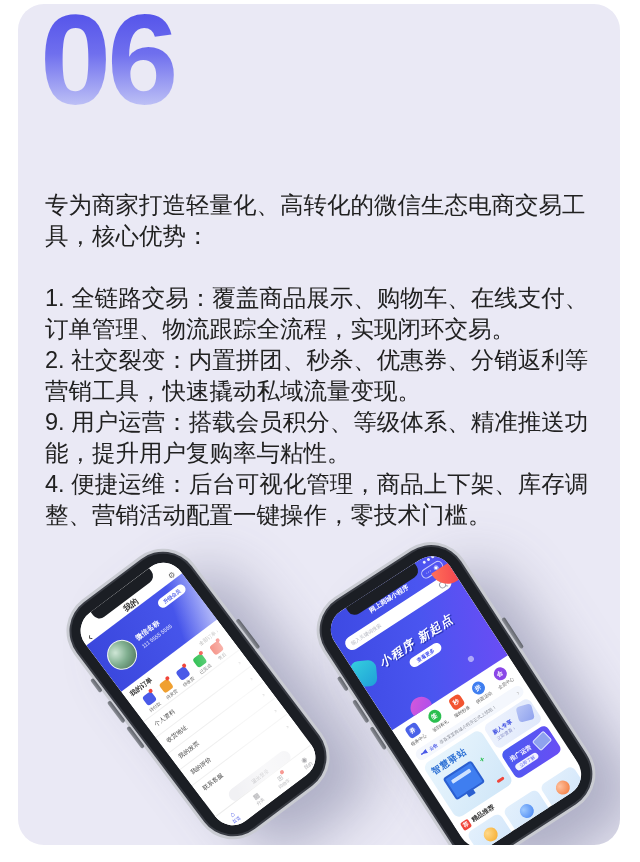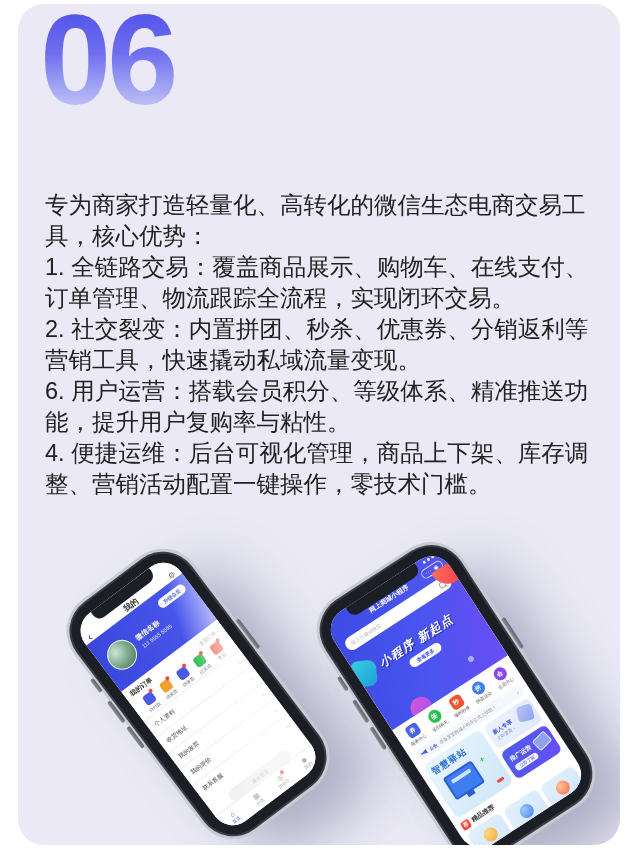--- a/index.html
+++ b/index.html
@@ -21,21 +21,21 @@
   }
   .title{
     position:absolute;left:27px;top:100px;margin:0;
     font-size:38px;font-weight:800;color:#121212;letter-spacing:1px;
   }
   .desc{
     position:absolute;left:27px;top:186px;width:562px;
     font-size:23.5px;line-height:31px;color:#212121;
   }
   .desc p{margin:0;}
-  .desc p.intro{}
+  .desc p.intro{margin-bottom:31px;}
   
   .phone{
     position:absolute;background:#1b1e24;border-radius:34px;
     box-shadow:0 0 0 2px #3a3d45,0 0 0 5px #c9cbd2,28px 42px 55px rgba(90,92,130,.42);
   }
   .phone-left{left:110px;top:550px;width:140px;height:280px;transform:rotate(-37deg);z-index:2;}
   .phone-right{left:359px;top:549px;width:158px;height:298px;transform:rotate(-33deg);z-index:3;}
   .screen{position:absolute;inset:10px;background:#ffffff;border-radius:22px;overflow:hidden;}
   .notch{
     position:absolute;top:10px;left:50%;transform:translateX(-50%);
@@ -191,21 +191,21 @@
 </head>
 <body>
 
 <div class="card">
 
   <div class="badge">06</div>
   <div class="desc">
     <p class="intro">专为商家打造轻量化、高转化的微信生态电商交易工具，核心优势：</p>
     <p>1. 全链路交易：覆盖商品展示、购物车、在线支付、订单管理、物流跟踪全流程，实现闭环交易。</p>
     <p>2. 社交裂变：内置拼团、秒杀、优惠券、分销返利等营销工具，快速撬动私域流量变现。</p>
-    <p>6. 用户运营：搭载会员积分、等级体系、精准推送功能，提升用户复购率与粘性。</p>
+    <p>9. 用户运营：搭载会员积分、等级体系、精准推送功能，提升用户复购率与粘性。</p>
     <p>4. 便捷运维：后台可视化管理，商品上下架、库存调整、营销活动配置一键操作，零技术门槛。</p>
   </div>
 
   <div class="phone phone-left">
     <div class="sbtn b1"></div>
     <div class="sbtn b2"></div>
     <div class="sbtn b3"></div>
     <div class="sbtn b4"></div>
     <div class="screen">
       <div class="lp-nav">

